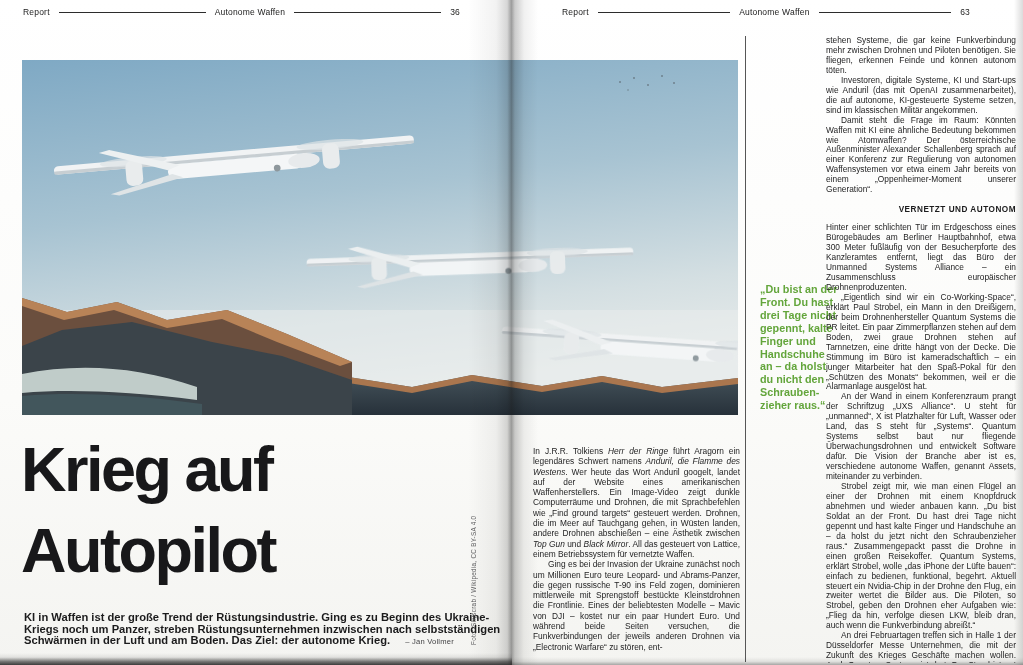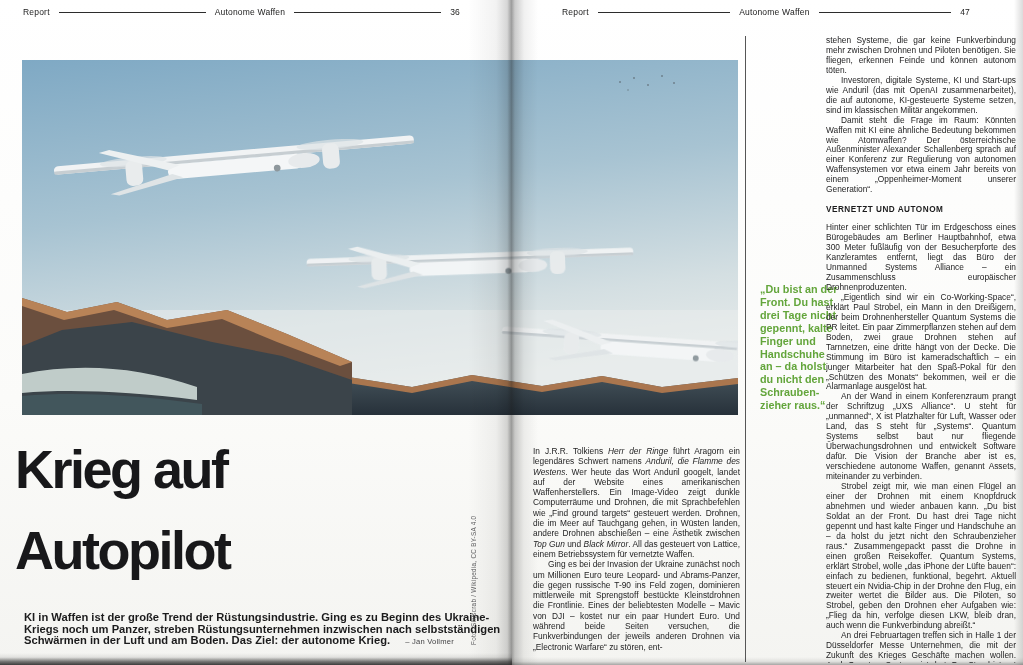--- a/index.html
+++ b/index.html
@@ -8,35 +8,35 @@
     background:linear-gradient(180deg,#ffffff 0%,#fbfbf9 60%,#f4f4f1 100%);
     font-family:"Liberation Sans",sans-serif;color:#1e1e1f;text-decoration:underline;
   }
   
   .runhead{position:absolute;display:flex;align-items:center;gap:9px;font-size:8.5px;letter-spacing:.2px;color:#222;}
   .runhead .rule{flex:1;height:1px;background:#2c2c2c;}
   
   .photo{position:absolute;left:22px;top:60px;width:716px;height:355px;overflow:hidden;background:#9cbccd;}
   .photo svg{display:block;}
   
-  .headline{position:absolute;left:15px;top:429px;font-size:54px;line-height:81px;font-weight:700;letter-spacing:-2.5px;color:#18181a;}
+  .headline{position:absolute;left:21px;top:429px;font-size:63px;line-height:81px;font-weight:700;letter-spacing:-2.5px;color:#18181a;}
   .dek{position:absolute;left:24px;top:612px;width:484px;font-size:11.2px;line-height:11.7px;font-weight:700;color:#1b1b1c;}
   .byline{font-size:7.6px;font-weight:400;color:#434345;letter-spacing:.2px;margin-left:12px;}
   .credit{
     position:absolute;left:470px;top:505px;height:140px;width:12px;
     writing-mode:vertical-rl;transform:rotate(180deg);
     font-size:6.3px;color:#5c5c5e;letter-spacing:.3px;white-space:nowrap;
   }
   
   .body-col{position:absolute;text-align:justify;color:#242425;overflow:hidden;}
   .body-col p{margin:0;}
   .body-col p + p{text-indent:15px;}
   .col-1{left:533px;top:446px;width:207px;height:217px;font-size:8.35px;line-height:10.3px;}
   .col-2{left:826px;top:36px;width:190px;height:627px;font-size:8.35px;line-height:9.95px;}
-  .crosshead{text-align:left;font-weight:700;font-size:8.2px;letter-spacing:.5px;margin:10px 0 8px;color:#1c1c1d;}
+  .crosshead{text-align:right;font-weight:700;font-size:8.2px;letter-spacing:.5px;margin:10px 0 8px;color:#1c1c1d;}
   .vrule{position:absolute;left:745px;top:36px;width:1px;height:626px;background:#565656;}
   .pull-quote{position:absolute;left:760px;top:283px;width:78px;font-size:10.8px;line-height:12.9px;font-weight:700;letter-spacing:0;}
   
   .fold{position:absolute;left:468px;top:0;width:70px;height:665px;pointer-events:none;z-index:40;
     background:linear-gradient(90deg,rgba(0,0,0,0) 0%,rgba(0,0,0,0.05) 40%,rgba(0,0,0,0.16) 56%,rgba(20,20,20,0.42) 62%,rgba(0,0,0,0.20) 67%,rgba(0,0,0,0.06) 80%,rgba(0,0,0,0) 100%);}
   .shadow-bottom-left{position:absolute;left:0;top:653px;width:512px;height:12px;z-index:41;pointer-events:none;
     background:linear-gradient(180deg,rgba(0,0,0,0) 0%,rgba(0,0,0,0.08) 35%,rgba(10,10,10,0.55) 72%,rgba(40,40,40,0.9) 100%);}
   .shadow-bottom-right{position:absolute;left:512px;top:657px;width:511px;height:8px;z-index:41;pointer-events:none;
     background:linear-gradient(180deg,rgba(0,0,0,0) 0%,rgba(0,0,0,0.08) 55%,rgba(0,0,0,0.32) 100%);}
   .shadow-right-edge{position:absolute;right:0;top:0;width:9px;height:665px;z-index:41;pointer-events:none;
@@ -54,21 +54,21 @@
     <span>Autonome Waffen</span>
     <span class="rule"></span>
     <span>36</span>
   </div>
 
   <div class="runhead" style="left:562px;top:7px;width:408px;">
     <span>Report</span>
     <span class="rule"></span>
     <span>Autonome Waffen</span>
     <span class="rule"></span>
-    <span>47</span>
+    <span>63</span>
   </div>
 
   <div class="photo">
     <svg width="716" height="355" viewBox="0 0 716 355">
       <defs>
         <linearGradient id="sky" x1="0" y1="0" x2="0.25" y2="1">
           <stop offset="0" stop-color="#7fa9c4"></stop>
           <stop offset="0.45" stop-color="#a7c3d2"></stop>
           <stop offset="0.8" stop-color="#d4dfe2"></stop>
           <stop offset="1" stop-color="#e7ebea"></stop>

